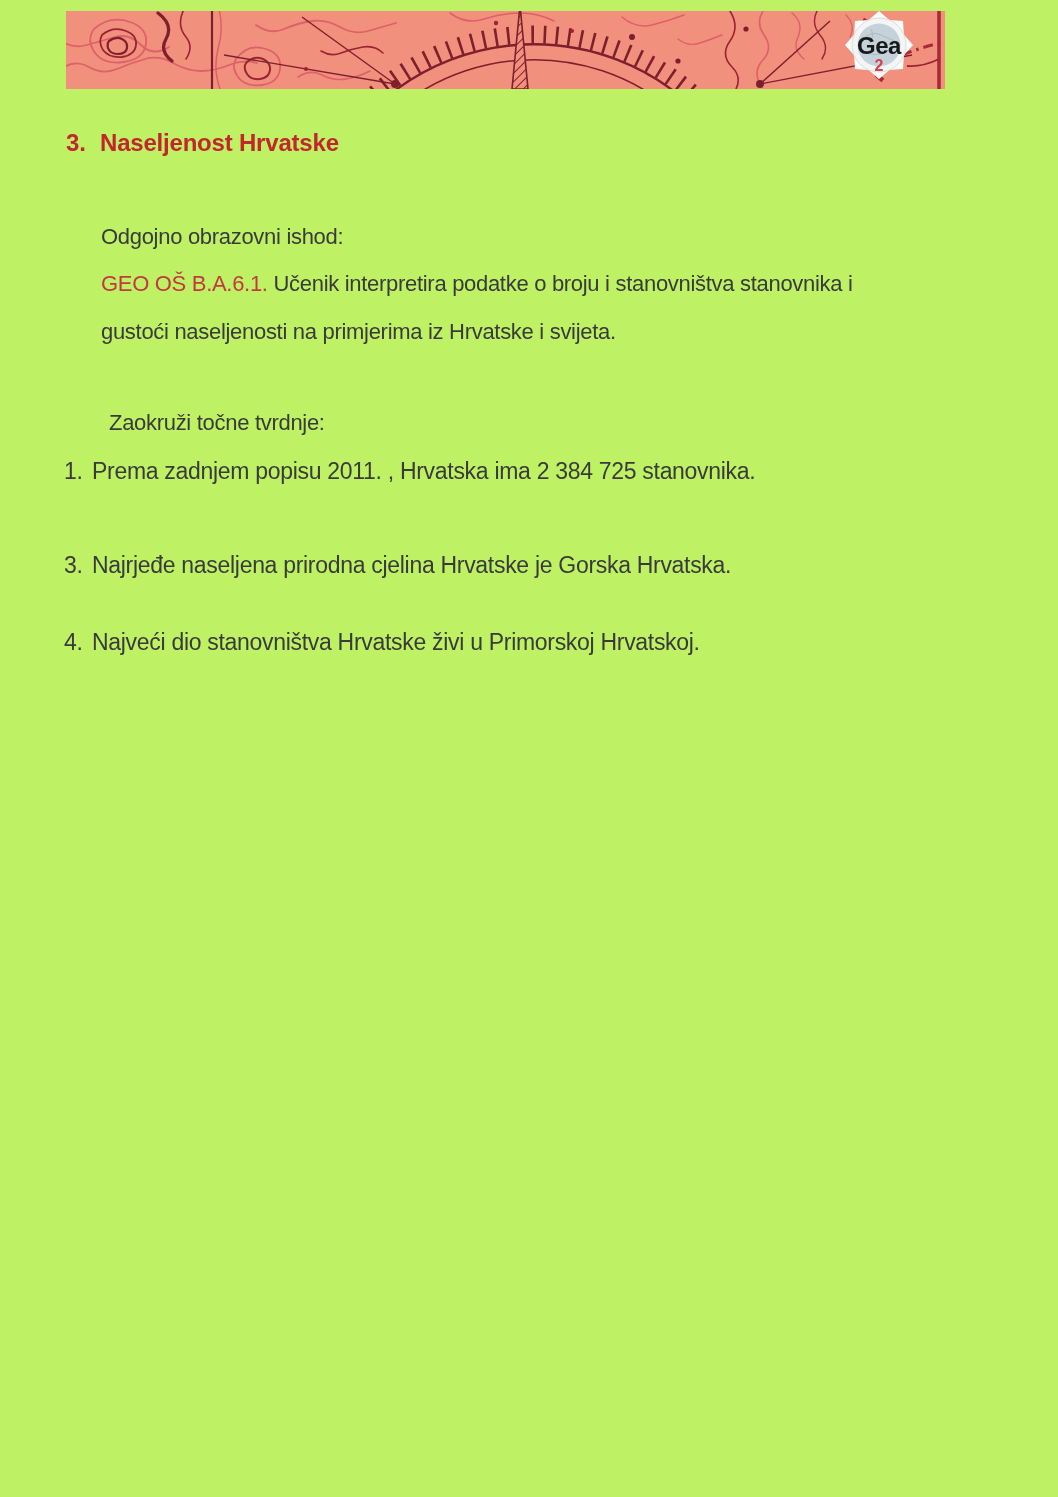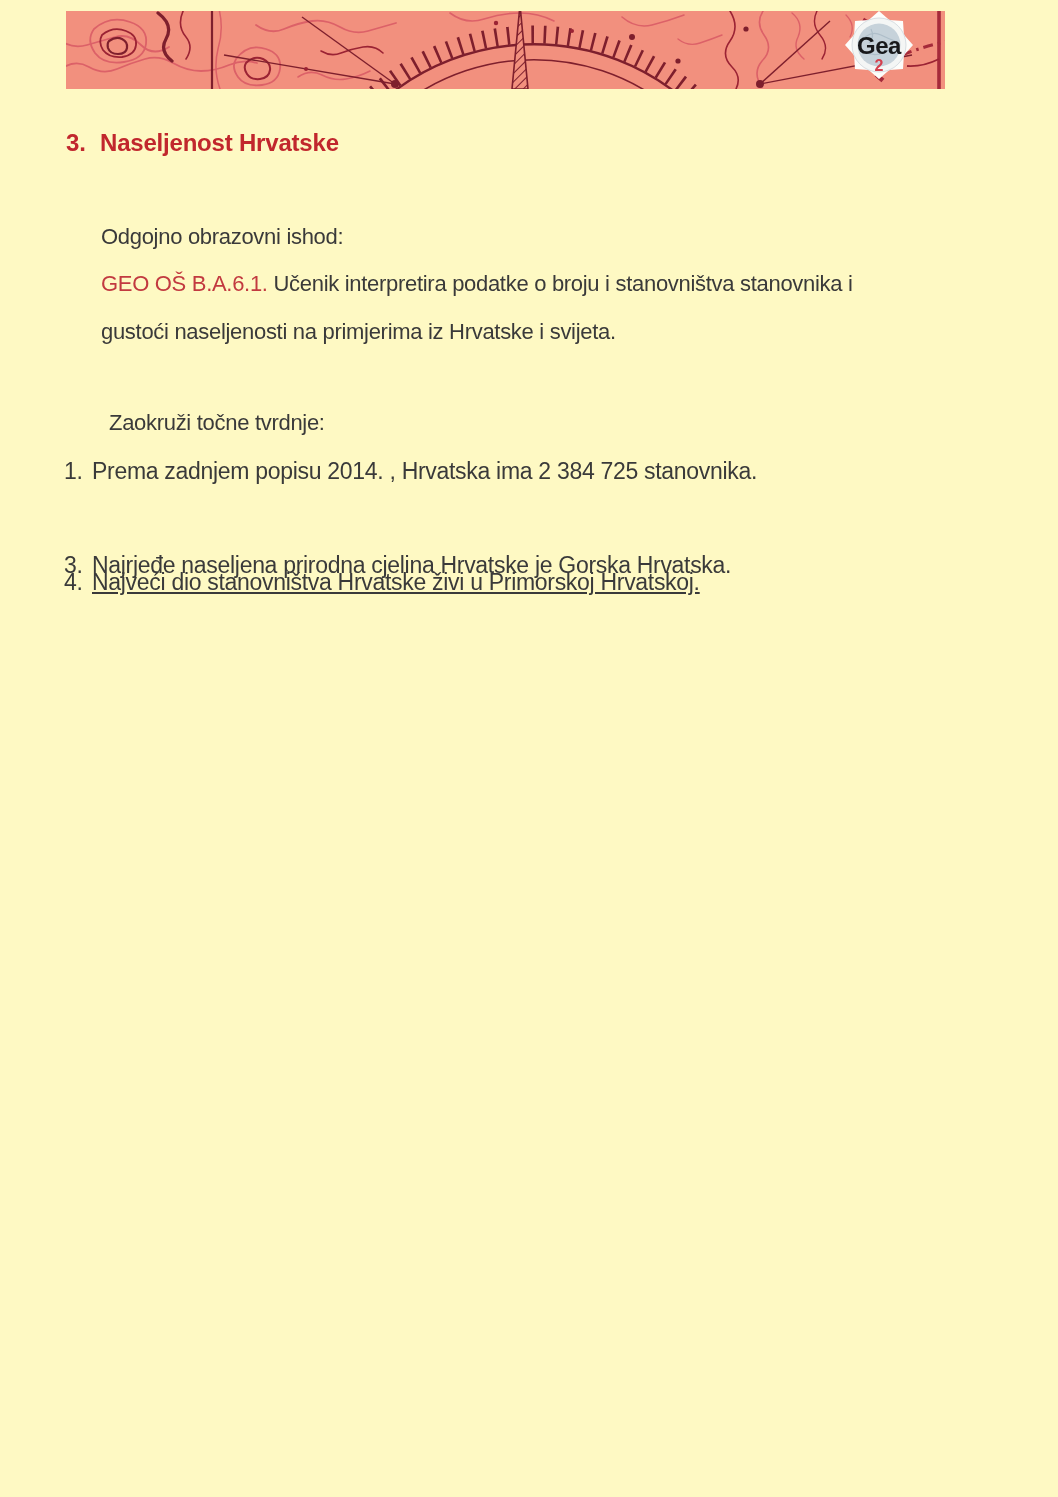--- a/index.html
+++ b/index.html
@@ -1,19 +1,19 @@
 <!DOCTYPE html>
 <html lang="hr"><head>
 <meta charset="utf-8">
 <style>
   html,body{margin:0;padding:0;background:#ffffff;}
   .page{
     position:relative;
     width:1058px;height:1497px;
-    background:#fef9c3;
+    background:#bef264;
     font-family:"Liberation Sans", sans-serif;
     color:#3a3a3a;
     overflow:hidden;
   }
   .banner{
     position:absolute;left:66px;top:11px;width:879px;height:78px;
   }
   .banner svg{display:block;overflow:hidden;}
   .doc-title{
     position:absolute;left:66px;top:129px;
@@ -33,21 +33,21 @@
   .geo-code{color:#c23a40;}
   .list-row{
     position:absolute;left:64px;
     font-size:23px;line-height:28px;letter-spacing:-0.3px;
     white-space:nowrap;color:#3a3a3a;
   }
   .list-row .n{display:inline-block;min-width:28px;}
   .row-0{top:457px;}
   .row-1{top:504px;}
   .row-2{top:551px;}
-  .row-3{top:568px;text-decoration:underline;}
+  .row-3{top:628px;}
 </style>
 </head>
 <body>
 
 <div class="page">
 
   <div class="banner">
     <svg width="879" height="78" viewBox="0 0 879 78">
       <defs>
         <pattern id="hatch" width="6" height="6" patternUnits="userSpaceOnUse" patternTransform="rotate(45)">
@@ -139,21 +139,21 @@
     <span class="num">3.</span><span>Naseljenost Hrvatske</span>
   </div>
 
   <div class="bodyline outcome-label">Odgojno obrazovni ishod:</div>
   <div class="bodyline outcome-line1"><span class="geo-code">GEO OŠ B.A.6.1.</span><span> Učenik interpretira podatke o broju i stanovništva stanovnika i</span></div>
   <div class="bodyline outcome-line2">gustoći naseljenosti na primjerima iz Hrvatske i svijeta.</div>
 
   <div class="bodyline instruction">Zaokruži točne tvrdnje:</div>
 
   <div class="list-row row-0">
-    <span class="n">1.</span><span>Prema zadnjem popisu 2014. , Hrvatska ima 2 384 725 stanovnika.</span>
+    <span class="n">1.</span><span>Prema zadnjem popisu 2011. , Hrvatska ima 2 384 725 stanovnika.</span>
   </div>
   <div class="list-row row-2">
     <span class="n">3.</span><span>Najrjeđe naseljena prirodna cjelina Hrvatske je Gorska Hrvatska.</span>
   </div>
   <div class="list-row row-3">
     <span class="n">4.</span><span>Najveći dio stanovništva Hrvatske živi u Primorskoj Hrvatskoj.</span>
   </div>
 
 </div>
 

